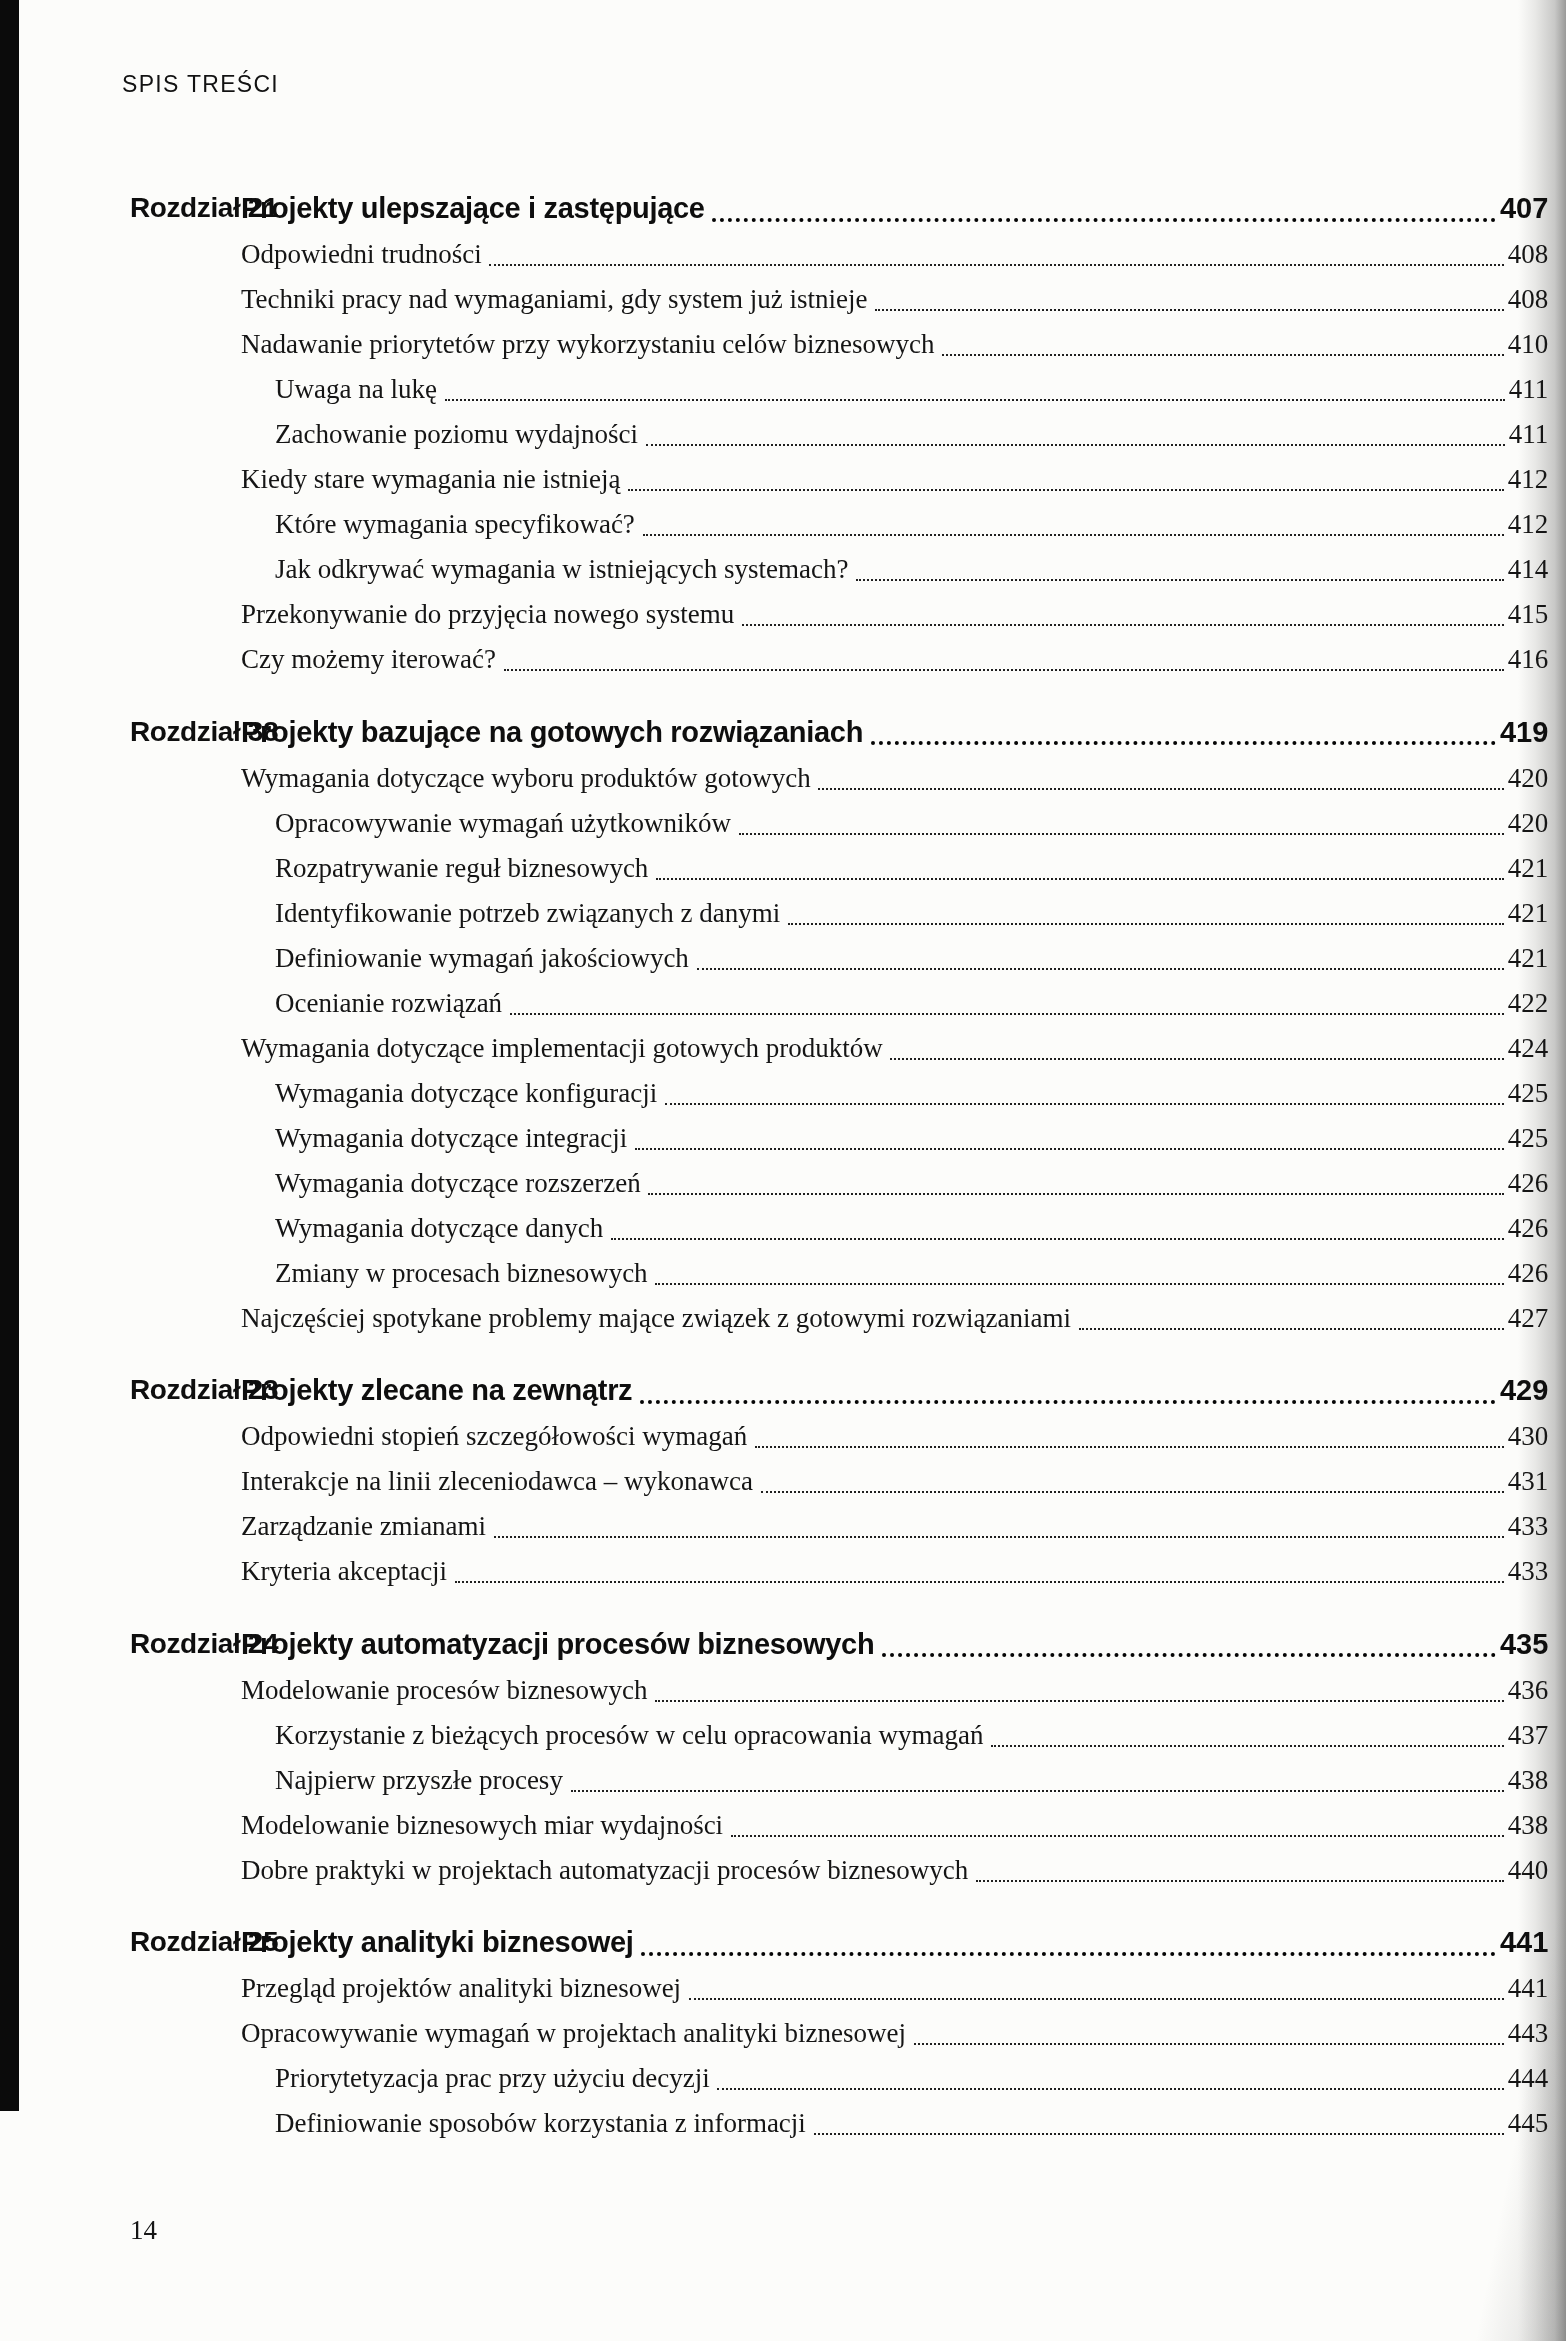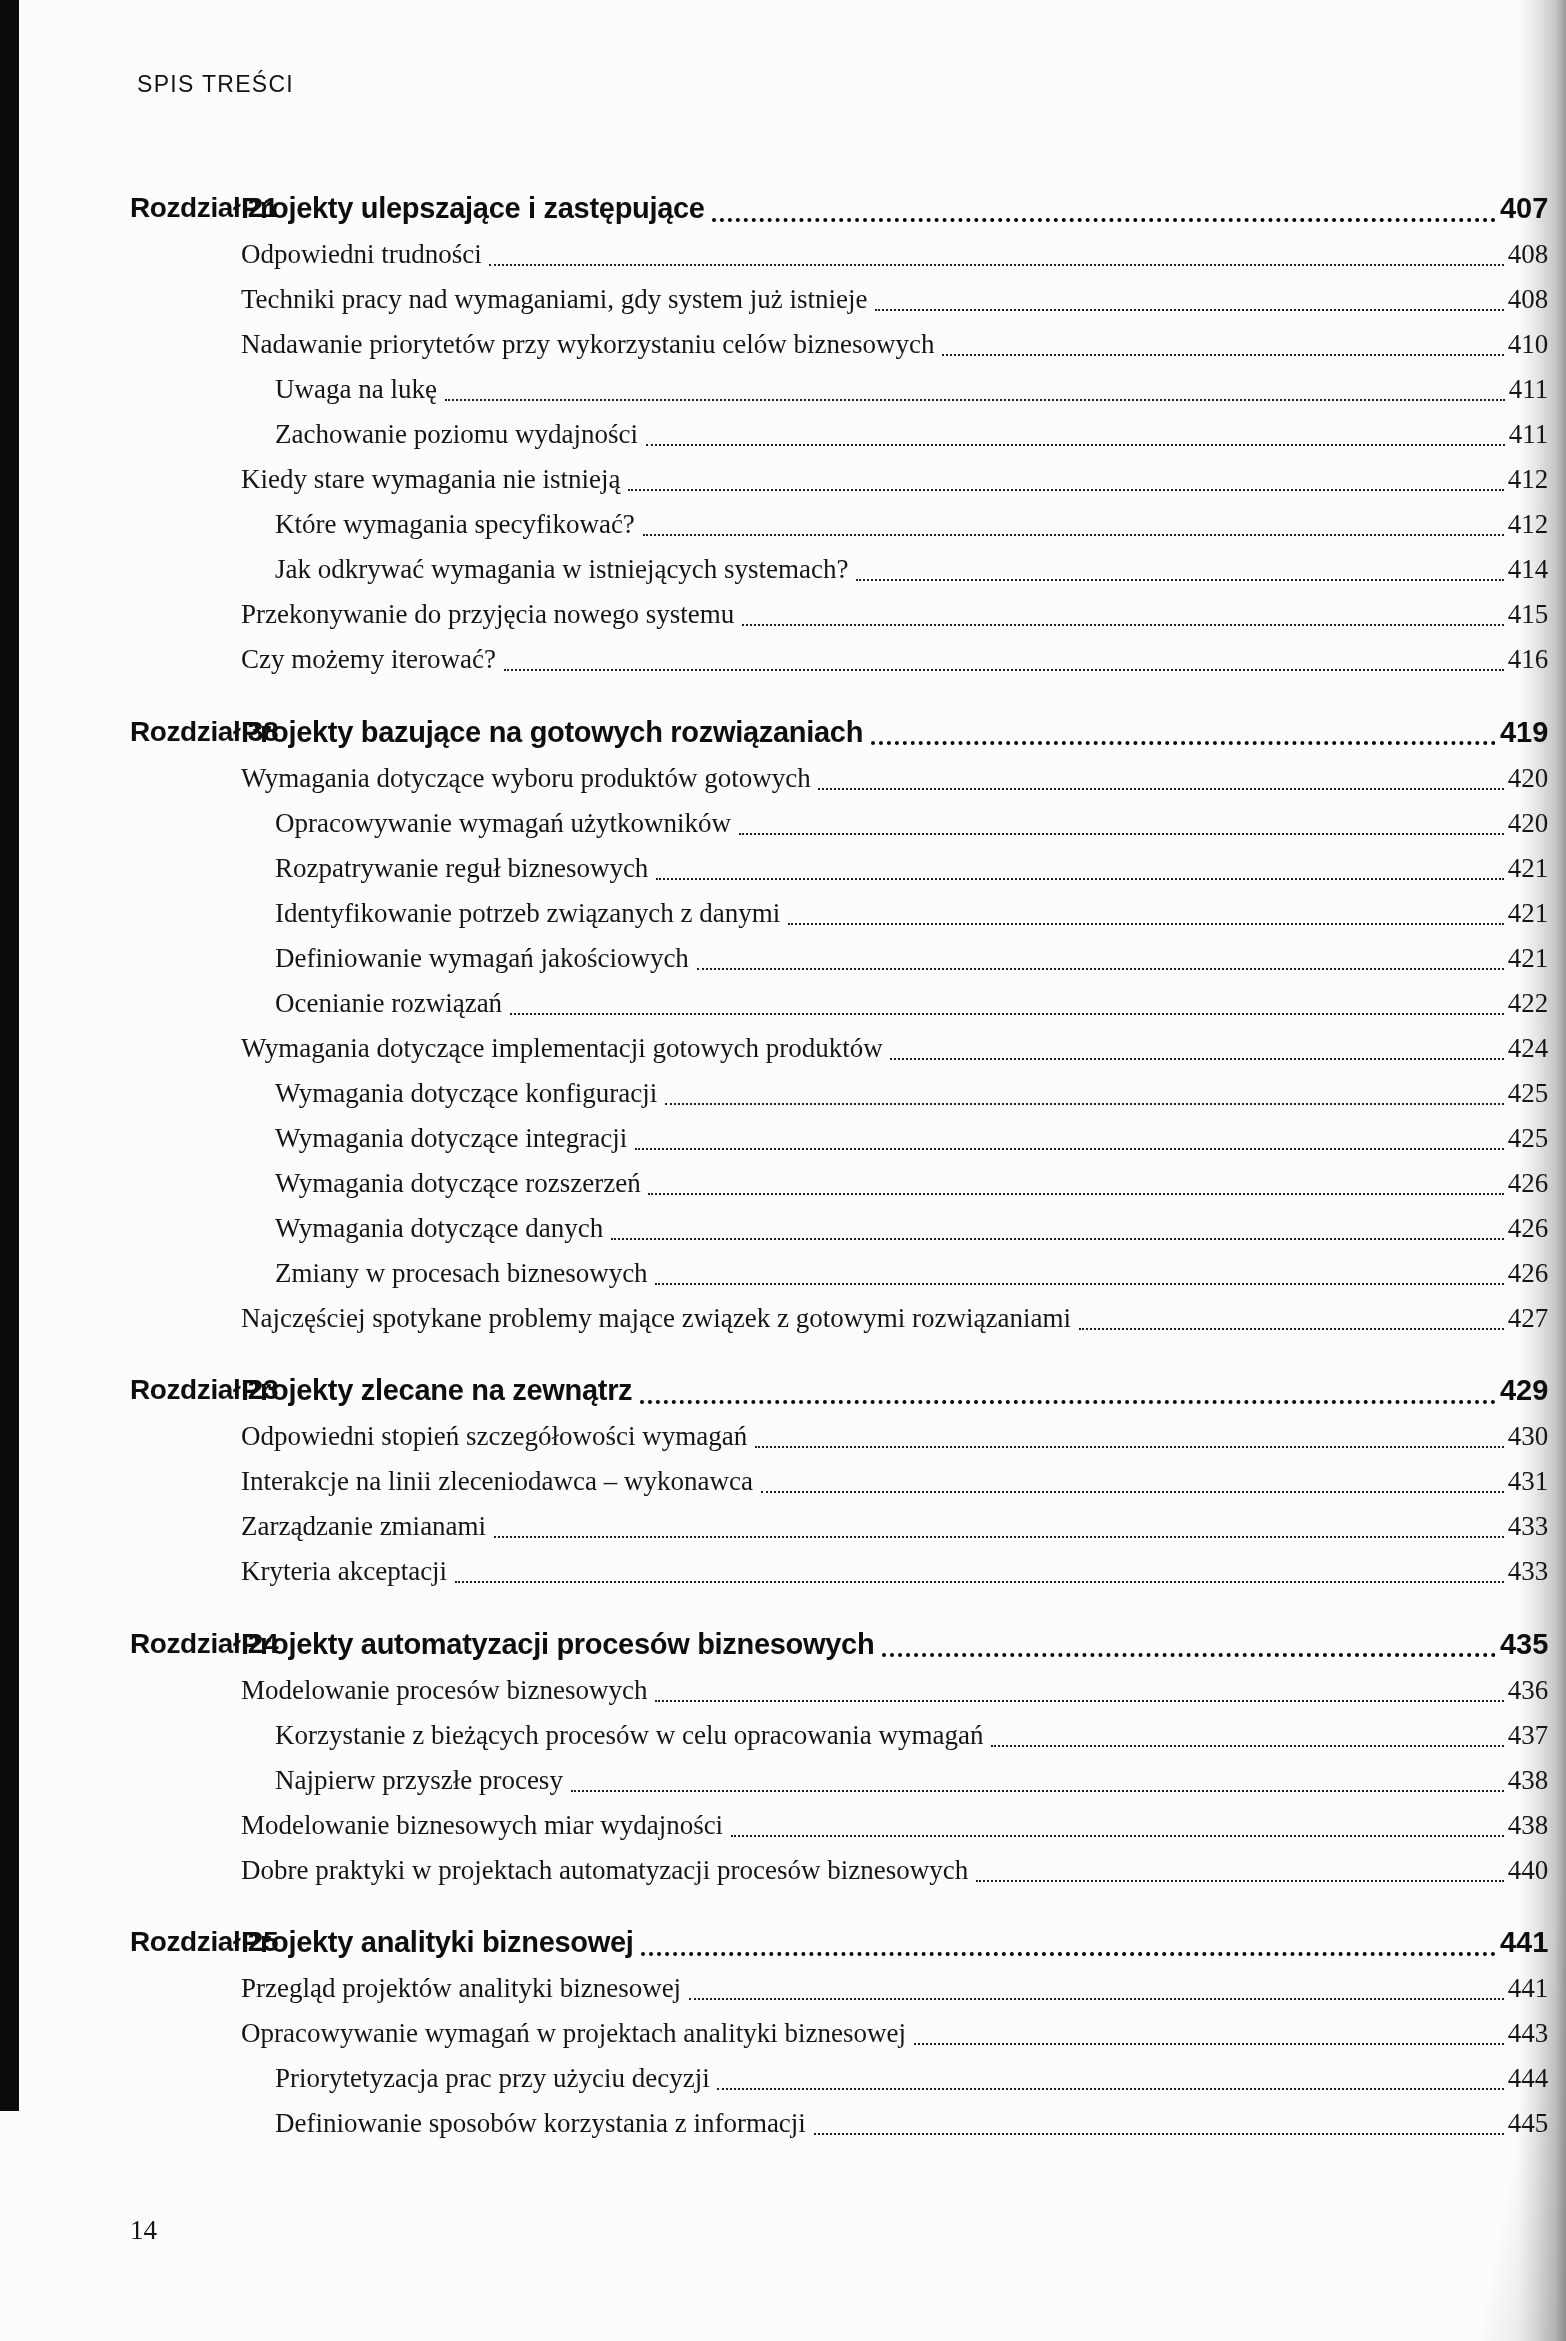--- a/index.html
+++ b/index.html
@@ -26,21 +26,21 @@
       rgba(55,55,55,0.52) 100%);
   }
   .edge-shadow-bottom {
     position:absolute; right:0; bottom:0; width:102px; height:527px;
     background:linear-gradient(to bottom right,
       rgba(90,90,90,0) 55%,
       rgba(90,90,90,0.22) 100%);
   }
 
   .page-header {
-    position:absolute; top:71px; left:137px;
+    position:absolute; top:71px; left:122px;
     font-family:"Liberation Sans", sans-serif;
     font-size:23px; letter-spacing:1.3px; color:#121212;
   }
 
   #chapters { position:absolute; top:168px; left:0; right:18.7px; }
 
   .chapter { position:relative; padding-left:241px; margin-top:25.5px; }
   .chapter:first-child { margin-top:16px; }
 
   .chapter-label {

